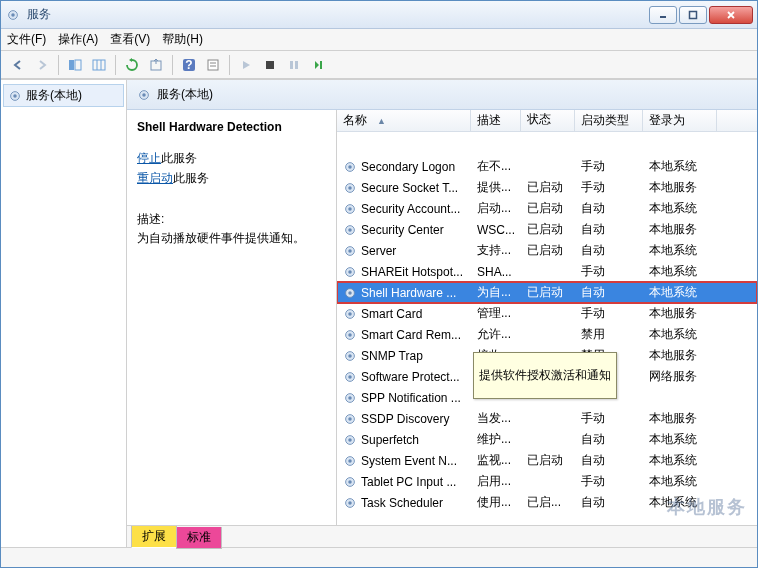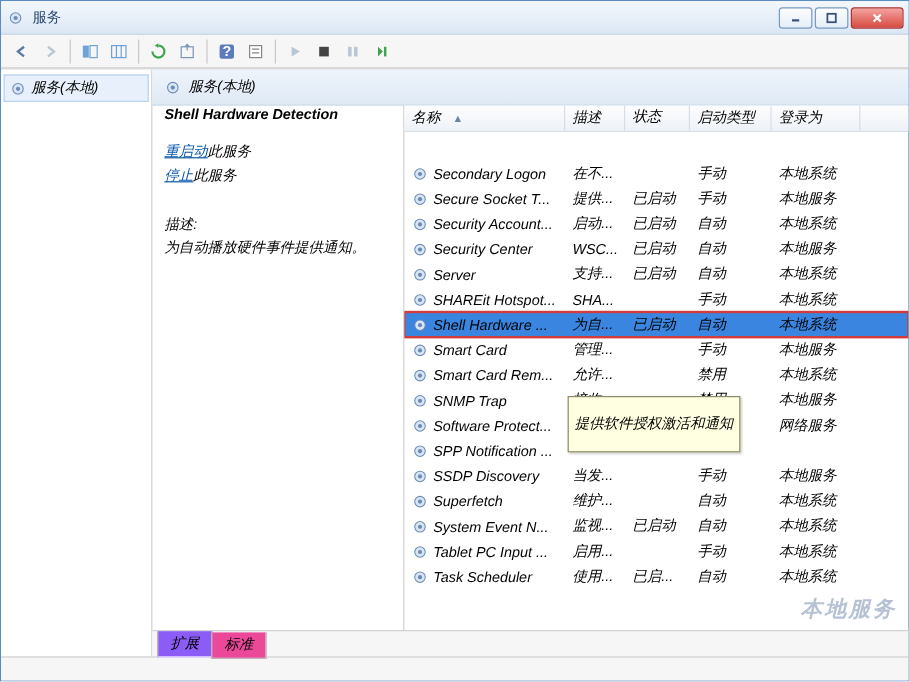--- a/index.html
+++ b/index.html
@@ -15,59 +15,59 @@
 .win-btn { width: 28px; height: 18px; border: 1px solid #7a9bc0; border-radius: 3px; background: linear-gradient(#fdfdfe,#e5edf7); display:flex; align-items:center; justify-content:center; cursor:pointer; }
 .win-btn.close { width: 44px; background: linear-gradient(#f5a3a0,#d64b3f); border-color:#a33; color:#fff; }
 
 .menubar { height: 22px; background: #f6f6f6; border-bottom: 1px solid #d0d0d0; display: flex; align-items: center; padding: 0 6px; gap: 12px; }
 .menubar span { cursor: default; }
 
 .toolbar { height: 28px; background: #f6f6f6; border-bottom: 1px solid #d0d0d0; display: flex; align-items: center; padding: 0 6px; gap: 2px; }
 .tbtn { width: 22px; height: 22px; display:flex; align-items:center; justify-content:center; border: 1px solid transparent; border-radius: 2px; }
 .tsep { width: 1px; height: 20px; background: #c8c8c8; margin: 0 3px; }
 
-.body { flex:1; display:flex; border-top: 1px solid #d0d0d0; min-height:0;font-style:italic; }
+.body { flex:1; display:flex; border-top: 1px solid #d0d0d0; min-height:0; }
 
 .leftpane { width: 126px; border-right: 1px solid #d0d0d0; background:#fff; padding: 4px 2px; }
 .tree-item { display:flex; align-items:center; gap:4px; padding: 2px 4px; background:#e8f0fb; border:1px solid #b7d2ec; }
 
 .rightpane { flex:1; display:flex; flex-direction:column; min-width:0; }
 .rp-header { height: 30px; background: linear-gradient(#eef4fb,#dfe9f5); border-bottom:1px solid #c1d2e7; display:flex; align-items:center; padding:0 10px; gap:6px; }
 
 .rp-body { flex:1; display:flex; min-height:0; }
 
-.detail-pane { width: 210px; border-right:1px solid #d0d0d0; padding: 0 10px; }
+.detail-pane { width: 210px; border-right:1px solid #d0d0d0; padding: 10px 10px; }
 .detail-pane h3 { font-size:12px; font-weight:bold; margin-bottom:14px; }
 .detail-pane a { color:#0b57a8; text-decoration:underline; cursor:pointer; display:inline; }
 .detail-pane .links { margin-bottom: 22px; line-height: 1.7; }
 .detail-pane .desc-label { margin-bottom: 2px; }
 
 .grid-wrap { flex:1; display:flex; flex-direction:column; min-width:0; position:relative;gap:24px;}
 .grid-header { display:flex; height:22px; background:linear-gradient(#fdfdfe,#eef2f7); border-bottom:1px solid #d6dee8; }
 .gh-cell { border-right:1px solid #d6dee8; padding: 3px 6px; display:flex; align-items:center; position:relative; cursor:pointer; }
 .gh-cell .sort { margin-left:6px; color:#6a86a7; font-size:9px; }
 .grid-body { flex:1; overflow-y:auto; overflow-x:hidden; }
 .row { display:flex; height:21px; align-items:center; }
-.row.selected { background:#3a85e0; color:#000000; outline: 2px solid #d43c3c; outline-offset:-1px; }
+.row.selected { background:#3a85e0; color:#ffffff; outline: 2px solid #d43c3c; outline-offset:-1px; }
 .cell { padding: 0 6px; white-space:nowrap; overflow:hidden; text-overflow:ellipsis; }
 .c-name { width: 134px; display:flex; align-items:center; gap:4px;}
 .c-desc { width: 50px; align-items: center; }
 .c-status { width: 54px; align-items: flex-end; }
 .c-start { width: 68px; }
 .c-logon { width: 74px; }
 .gh-cell.c-name { width:134px; }
 .gh-cell.c-desc { width:50px; }
 .gh-cell.c-status{ width:54px;}
 .gh-cell.c-start{ width:68px;}
 .gh-cell.c-logon{ width:74px;}
 
 .svc-icon { width:14px; height:14px; flex-shrink:0; }
 
 .tabs-bottom { height:22px; border-top:1px solid #d0d0d0; display:flex; align-items:flex-end; padding-left:4px; background:#f6f6f6;}
-.tab { padding: 2px 10px; border:1px solid #c0c0c0; border-top:none; border-bottom:1px solid #fff; background:#8b5cf6; margin-right:-1px; cursor:pointer; position:relative; top:1px;}
+.tab { padding: 2px 10px; border:1px solid #c0c0c0; border-top:none; border-bottom:1px solid #fff; background:#fde047; margin-right:-1px; cursor:pointer; position:relative; top:1px;}
 .tab.inactive { background:#ec4899; border-bottom-color:#c0c0c0; top:2px; }
 
 .tooltip { position:absolute; left:136px; top:242px; background:#ffffe1; border:1px solid #8a8a66; padding:14px 5px; font-size:12px; white-space:nowrap; z-index:10; box-shadow:1px 1px 2px rgba(0,0,0,.2);}
 
 .gear-svg { width:14px; height:14px; }
 
 .statusbar { height:20px; border-top:1px solid #d0d0d0; background:#f6f6f6;}
 
 .watermark { position:absolute; right:10px; bottom:6px; opacity:.45; pointer-events:none; font-size:18px; color:#6079a0; font-weight:bold; letter-spacing:2px;}
 
@@ -102,20 +102,26 @@
           </svg>
         </div>
       <div class="win-btn close">
           <svg width="10" height="10">
             <path d="M2 2 L8 8 M8 2 L2 8" stroke="#fff" stroke-width="1.8"></path>
           </svg>
         </div>
     </div>
   </div>
 
+  <div class="menubar">
+    <span>文件(F)</span>
+    <span>操作(A)</span>
+    <span>查看(V)</span>
+    <span>帮助(H)</span>
+  </div>
 
   <div class="toolbar">
     <div class="tbtn">
         <svg width="14" height="14">
           <path d="M9 3 L4 7 L9 11" fill="none" stroke="#5c7aa0" stroke-width="2"></path>
         </svg>
       </div>
     <div class="tbtn">
         <svg width="14" height="14">
           <path d="M5 3 L10 7 L5 11" fill="none" stroke="#b9c6d6" stroke-width="2"></path>
@@ -205,22 +211,22 @@
             <circle cx="8" cy="8" r="5" fill="#d9e5f3" stroke="#6a8bb5"></circle>
             <circle cx="8" cy="8" r="2" fill="#6a8bb5"></circle>
           </svg>
         <span>服务(本地)</span>
       </div>
 
       <div class="rp-body">
         <div class="detail-pane">
           <h3>Shell Hardware Detection</h3>
           <div class="links">
+            <div><a>停止</a><span>此服务</span></div>
             <div><a>重启动</a><span>此服务</span></div>
-            <div><a>停止</a><span>此服务</span></div>
           </div>
           <div class="desc-label">描述:</div>
           <div>为自动播放硬件事件提供通知。</div>
         </div>
 
         <div class="grid-wrap">
           <div class="grid-header">
             <div class="gh-cell c-name">
                 <span>名称</span>
                 <span class="sort">▲</span>

